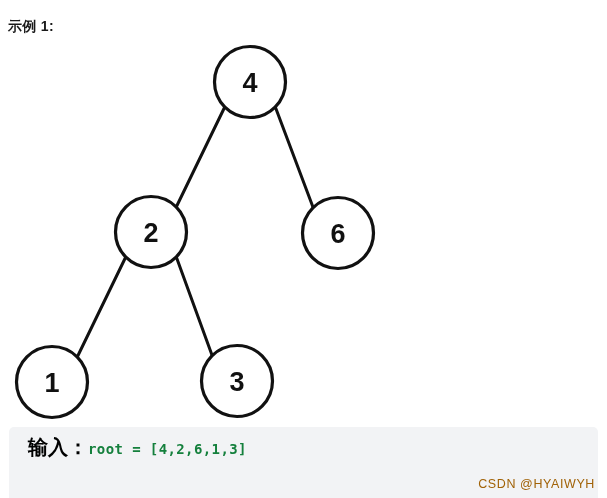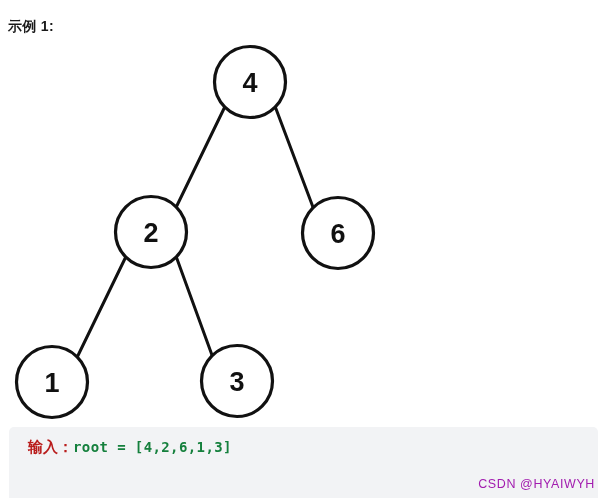--- a/index.html
+++ b/index.html
@@ -79,41 +79,41 @@
     padding: 8px 0 0 19px;
   }
   .io-line {
     display: block;
     white-space: nowrap;
     line-height: 24px;
     height: 24px;
   }
   .io-key {
     font-family: "Liberation Sans", "DejaVu Sans", sans-serif;
-    font-size: 15px;
+    font-size: 20px;
     font-weight: bold;
-    color: #b91c1c;
+    color: #000000;
     letter-spacing: 0px;
   }
   .io-val {
     font-family: "DejaVu Sans Mono", "Liberation Mono", monospace;
     font-size: 14px;
     font-weight: bold;
     color: #15803d;
     letter-spacing: 0.4px;
   }
 
   
   .watermark {
     position: absolute;
     right: 12px;
     bottom: 7px;
     font-family: "Liberation Sans", "DejaVu Sans", sans-serif;
     font-size: 12.5px;
-    color: #a21caf;
+    color: #a16207;
     letter-spacing: 0.6px;
     white-space: nowrap;
     user-select: none;
   }
 </style>
 </head>
 <body>
 
 <div id="page-root">
 

